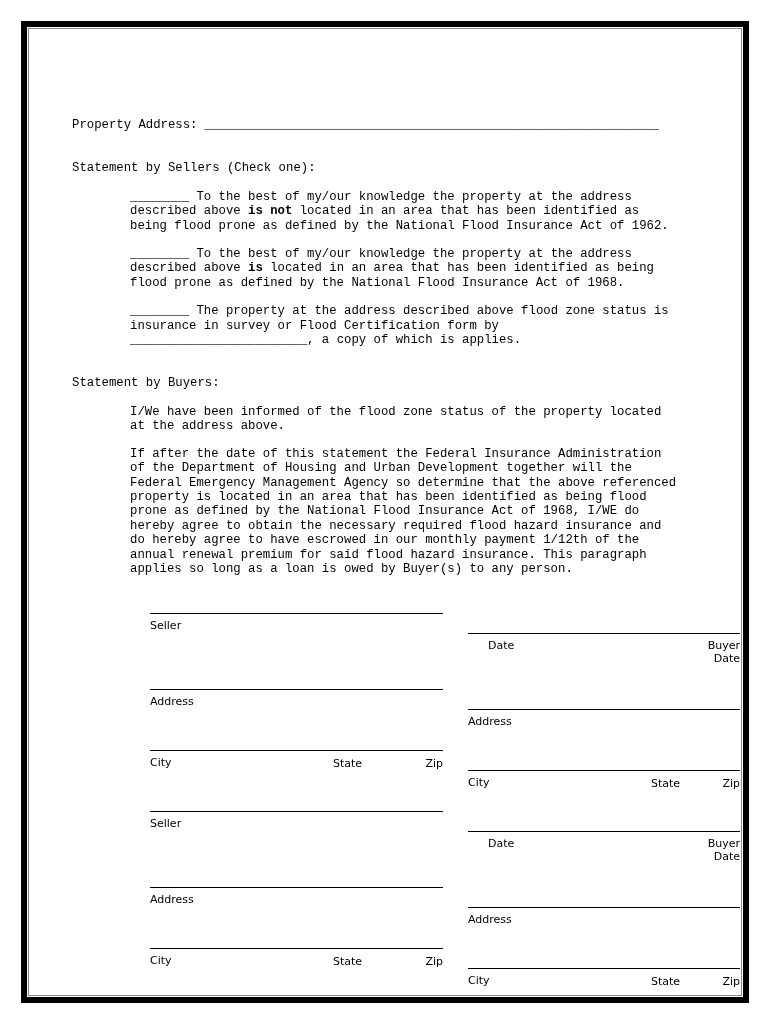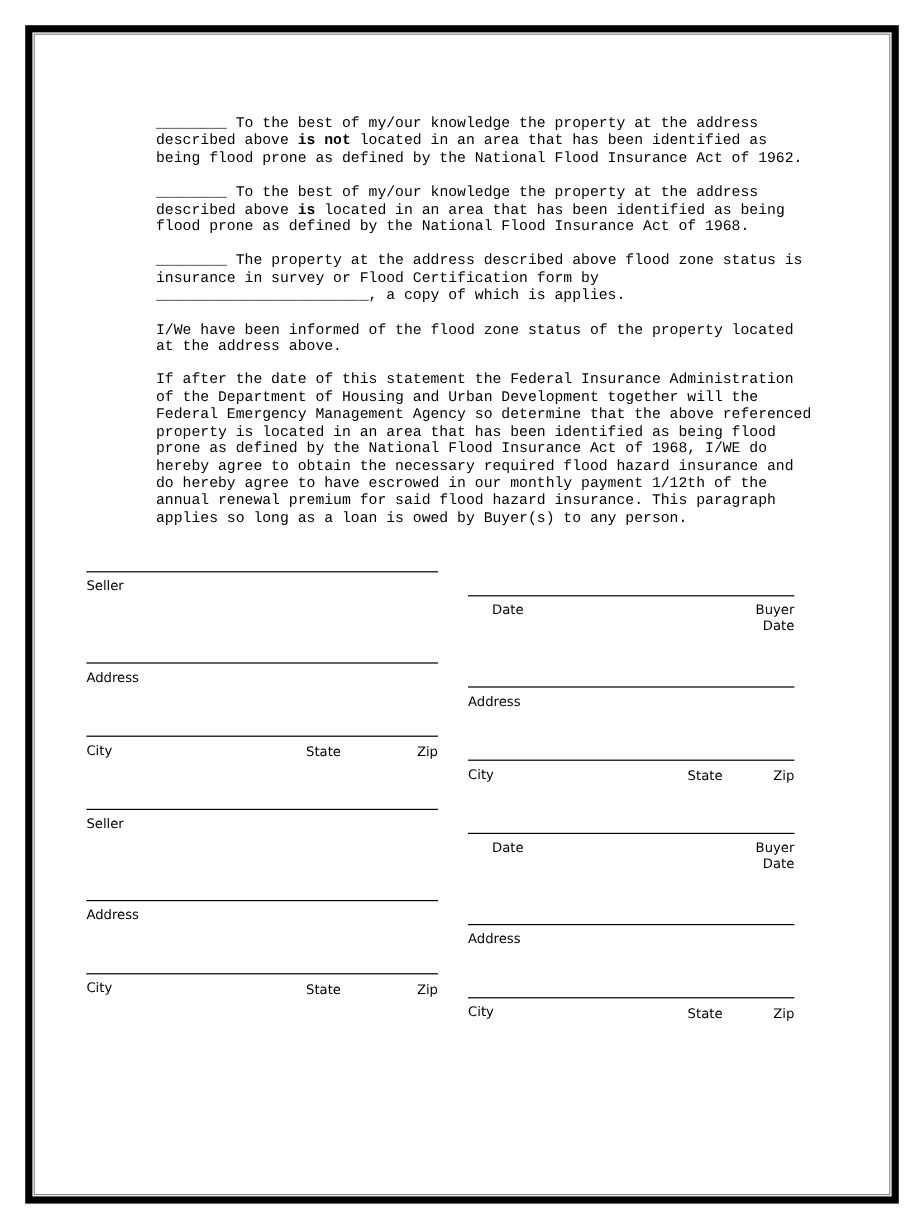--- a/index.html
+++ b/index.html
@@ -36,21 +36,21 @@
   }
   .property-row { margin: 36px 0 0 42px; white-space: nowrap; }
   .property-blank { margin-left: 7px; letter-spacing: -0.05px; }
   .section-header { margin: 29px 0 0 42px; }
   .option { margin: 14px 0 0 100px; white-space: pre-wrap; }
   .bpara { margin: 14px 16px 0 100px; white-space: pre-wrap; }
   .bpara2 { margin-top: 13px; }
   b { font-weight: bold; margin-top: 36px; }
 
   .sig { margin-top: 37px; }
-  .sig-row { display: flex; gap: 25px; margin-left: 42px; }
+  .sig-row { display: flex; gap: 25px; margin-left: 42px; justify-content: flex-end; }
   .sig-cell {
     box-sizing: border-box;
     border-top: 1px solid #000;
     position: relative;
     padding-top: 5px;
     font-family: "DejaVu Sans", "Liberation Sans", sans-serif;
     font-size: 11px;
     line-height: 13px;
   }
   .w-l { width: 293px; }
@@ -64,34 +64,37 @@
   .pos-zip { position: absolute; right: 0; top: 6px; }
 </style>
 </head>
 <body>
 
 <div class="frame">
   <div class="liner">
     <div class="content">
 
 
+      <div class="property-row"><span>Property Address:</span><span class="property-blank">______________________________________________________________</span></div>
 
+      <div class="section-header">Statement by Sellers (Check one):</div>
 
       <div class="option"><span>________</span><span> To the best of my/our knowledge the property at the address
 described above </span><b>is not</b><span> located in an area that has been identified as
 being flood prone as defined by the National Flood Insurance Act of 1962.</span></div>
 
       <div class="option"><span>________</span><span> To the best of my/our knowledge the property at the address
 described above </span><b>is</b><span> located in an area that has been identified as being
 flood prone as defined by the National Flood Insurance Act of 1968.</span></div>
 
       <div class="option"><span>________</span><span> The property at the address described above flood zone status is
 insurance in survey or Flood Certification form by
 </span><span>________________________</span><span>, a copy of which is applies.</span></div>
 
+      <div class="section-header">Statement by Buyers:</div>
 
       <div class="bpara">I/We have been informed of the flood zone status of the property located
 at the address above.</div>
 
       <div class="bpara bpara2">If after the date of this statement the Federal Insurance Administration
 of the Department of Housing and Urban Development together will the
 Federal Emergency Management Agency so determine that the above referenced
 property is located in an area that has been identified as being flood
 prone as defined by the National Flood Insurance Act of 1968, I/WE do
 hereby agree to obtain the necessary required flood hazard insurance and

